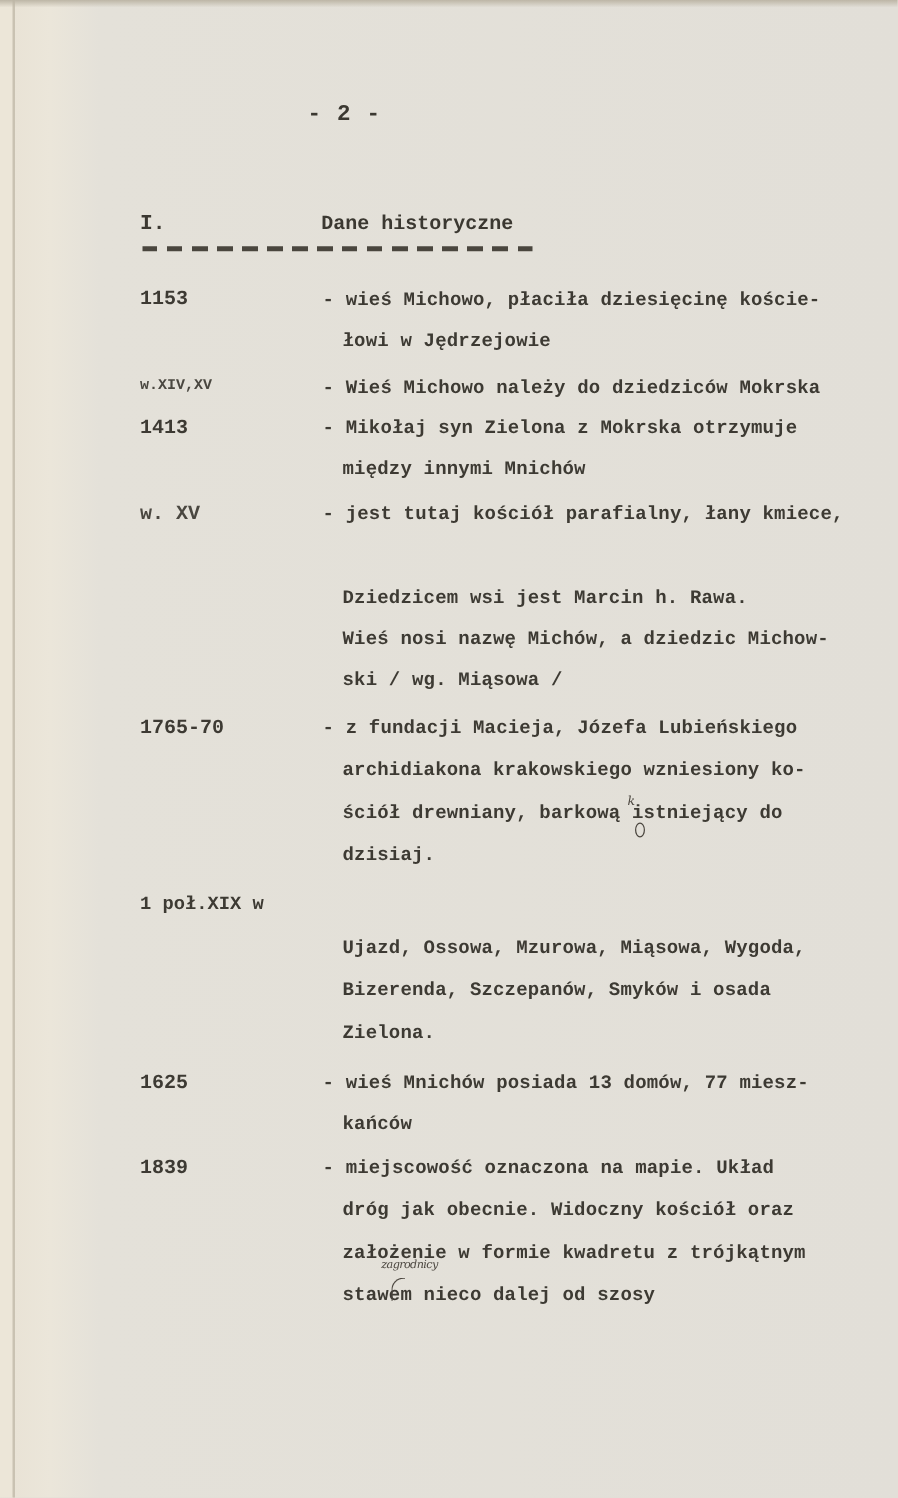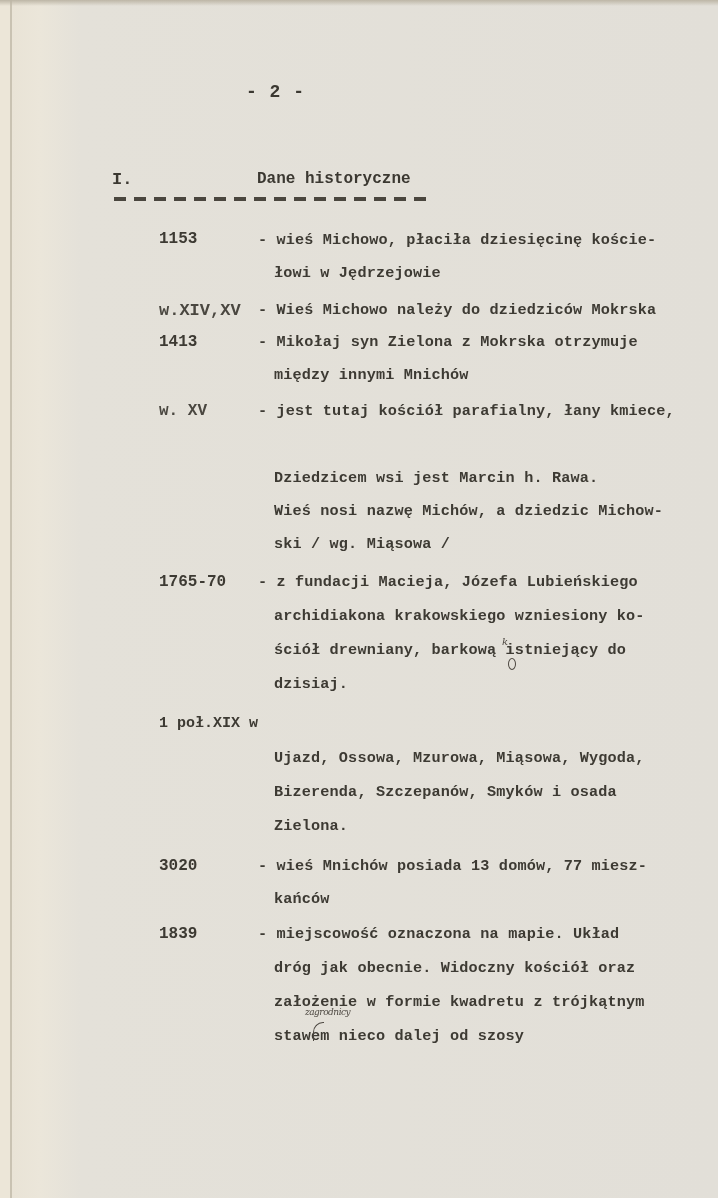--- a/index.html
+++ b/index.html
@@ -36,21 +36,20 @@
       font-size: 16px; font-weight: bold; color: #3b3831;
     }
     .heading-rule {
       position: absolute; left: 114px; top: 197px; width: 312px; height: 4px;
       background: repeating-linear-gradient(90deg, #4a463e 0px, #4a463e 12px, transparent 12px, transparent 20px);
     }
     .entry-date {
       position: absolute; left: 112px;
       font-size: 16px; font-weight: bold; color: #3d3a33;
       white-space: nowrap;
-      margin-left: 47px;
     }
     .entry-date.roman { color: #4a4740; }
     .entry-line {
       position: absolute; left: 258px;
       font-size: 15.2px; font-weight: bold; color: #3d3a33;
       white-space: nowrap; letter-spacing: 0.15px;
     }
     .entry-line.cont { left: 258px; }
     .handwritten {
       position: absolute; font-family: "DejaVu Serif", serif;
@@ -82,21 +81,21 @@
   <div class="page-number">- 2 -</div>
 
   <div class="heading-num">I.</div>
   <div class="heading-title">Dane historyczne</div>
   <div class="heading-rule"></div>
 
   <div class="entry-date" style="top:230px;">1153</div>
   <div class="entry-line" style="top:231px;">- wieś Michowo, płaciła dziesięcinę koście-</div>
   <div class="entry-line cont" style="top:264px;left:274px;">łowi w Jędrzejowie</div>
 
-  <div class="entry-date roman" style="top:301px;font-size:17px;">w.XIV,XV</div>
+  <div class="entry-date roman" style="top:301px;font-size:12px;">w.XIV,XV</div>
   <div class="entry-line" style="top:301px;">- Wieś Michowo należy do dziedziców Mokrska</div>
 
   <div class="entry-date" style="top:333px;">1413</div>
   <div class="entry-line" style="top:333px;">- Mikołaj syn Zielona z Mokrska otrzymuje</div>
   <div class="entry-line cont" style="top:366px;left:274px;">między innymi Mnichów</div>
 
   <div class="entry-date roman" style="top:402px;font-size:16px;">w. XV</div>
   <div class="entry-line" style="top:402px;">- jest tutaj kościół parafialny, łany kmiece,</div>
   <div class="entry-line cont" style="top:469px;left:274px;">Dziedzicem wsi jest Marcin h. Rawa.</div>
   <div class="entry-line cont" style="top:502px;left:274px;">Wieś nosi nazwę Michów, a dziedzic Michow-</div>
@@ -108,21 +107,21 @@
   <div class="entry-line cont" style="top:641px;left:274px;">ściół drewniany, barkową istniejący do</div>
   <div class="entry-line cont" style="top:675px;left:274px;">dzisiaj.</div>
   <span class="handwritten hw-correction">k</span>
   <div class="hw-tail"></div>
 
   <div class="entry-date" style="top:715px;font-size:15px;">1 poł.XIX w</div>
   <div class="entry-line cont" style="top:749px;left:274px;">Ujazd, Ossowa, Mzurowa, Miąsowa, Wygoda,</div>
   <div class="entry-line cont" style="top:783px;left:274px;">Bizerenda, Szczepanów, Smyków i osada</div>
   <div class="entry-line cont" style="top:817px;left:274px;">Zielona.</div>
 
-  <div class="entry-date" style="top:857px;">3020</div>
+  <div class="entry-date" style="top:857px;">1625</div>
   <div class="entry-line" style="top:857px;">- wieś Mnichów posiada 13 domów, 77 miesz-</div>
   <div class="entry-line cont" style="top:890px;left:274px;">kańców</div>
 
   <div class="entry-date" style="top:925px;">1839</div>
   <div class="entry-line" style="top:925px;">- miejscowość oznaczona na mapie. Układ</div>
   <div class="entry-line cont" style="top:959px;left:274px;">dróg jak obecnie. Widoczny kościół oraz</div>
   <div class="entry-line cont" style="top:993px;left:274px;">założenie w formie kwadretu z trójkątnym</div>
   <div class="entry-line cont" style="top:1027px;left:274px;">stawem nieco dalej od szosy</div>
   <span class="handwritten hw-insert">zagrodnicy</span>
   <div class="hw-caret"></div>

